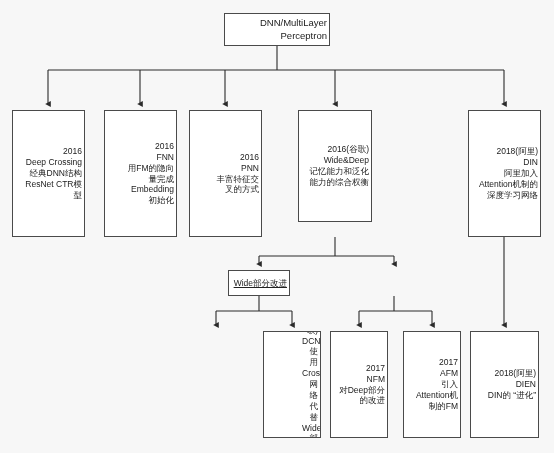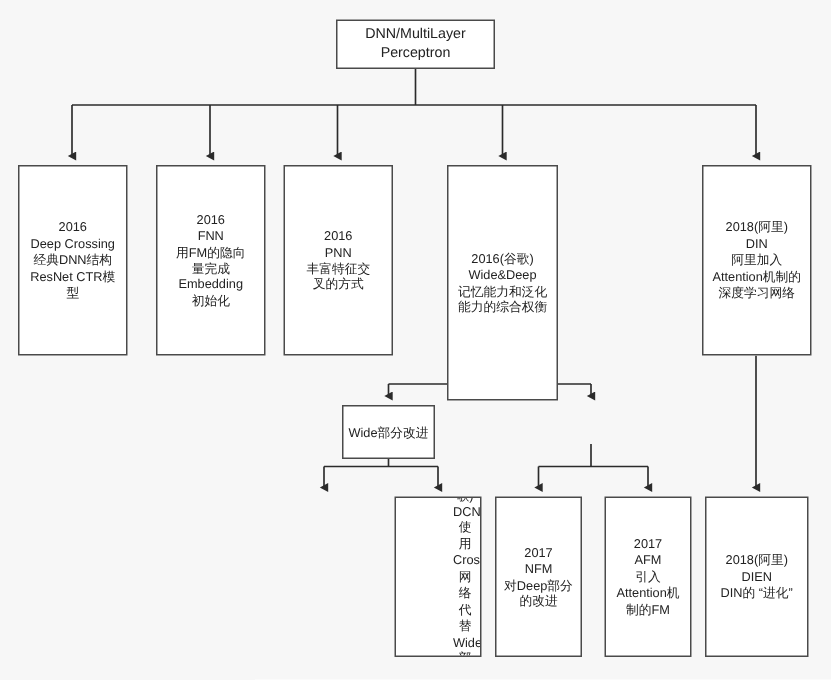--- a/index.html
+++ b/index.html
@@ -24,21 +24,21 @@
     pointer-events: none;
   }
   .node {
     position: absolute;
     box-sizing: border-box;
     border: 1px solid #4a4a4a;
     background: #ffffff;
     display: flex;
     align-items: center;
     justify-content: center;
-    text-align: center;
+    text-align: right;
     color: #222222;
     line-height: 1.28;
     overflow: hidden;
   }
   .node-text {
     white-space: pre-line;
     display: block;
     width: 100%;
     padding: 0 2px;
     box-sizing: border-box;
@@ -118,36 +118,36 @@
 初始化</span>
   </div>
 
   <div class="node level2" style="left:189px; top:110px; width:73px; height:127px;">
     <span class="node-text">2016
 PNN
 丰富特征交
 叉的方式</span>
   </div>
 
-  <div class="node level2" style="left:298px; top:110px; width:74px; height:157px;">
+  <div class="node level2" style="left:298px; top:110px; width:74px; height:112px;">
     <span class="node-text">2016(谷歌)
 Wide&amp;Deep
 记忆能力和泛化
 能力的综合权衡</span>
   </div>
 
   <div class="node level2" style="left:468px; top:110px; width:73px; height:127px;">
     <span class="node-text">2018(阿里)
 DIN
 阿里加入
 Attention机制的
 深度学习网络</span>
   </div>
 
-  <div class="node label-node" style="left:228px; top:270px; width:62px; height:36px;">
+  <div class="node label-node" style="left:228px; top:270px; width:62px; height:26px;text-decoration:underline;">
     <span class="node-text">Wide部分改进</span>
   </div>
 
 
 
   <div class="node level4" style="left:263px; top:331px; width:58px; height:107px;padding-left:36px;">
     <span class="node-text">2017(谷歌)
 DCN
 使用Cross网
 络代替Wide

